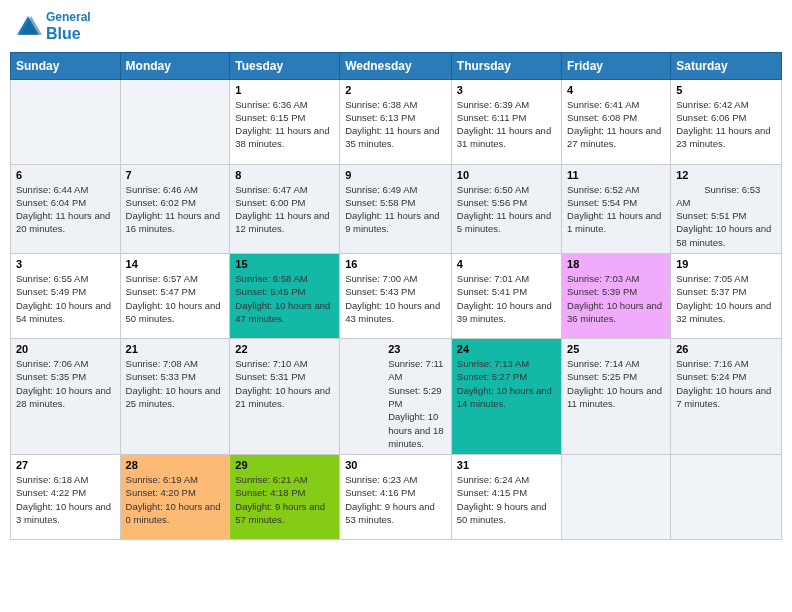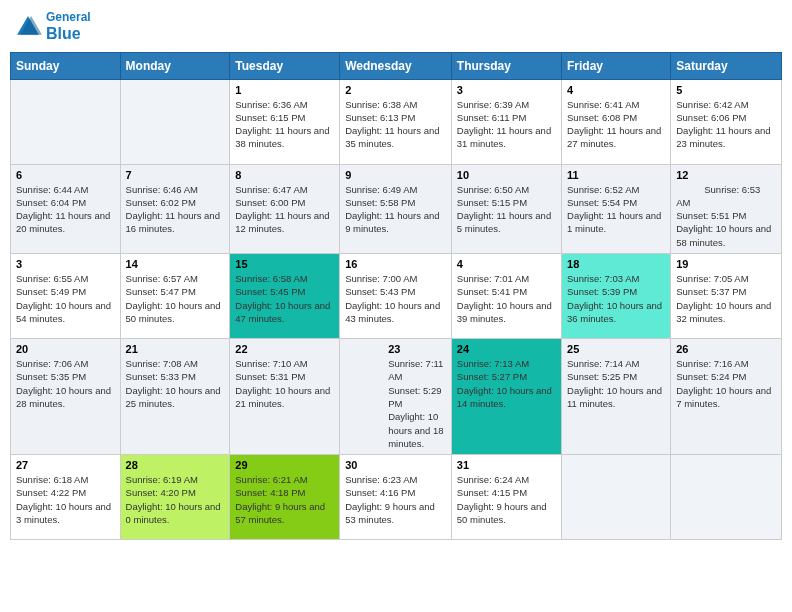--- a/index.html
+++ b/index.html
@@ -143,21 +143,21 @@
         <td style="background-color: rgb(238, 242, 247);"><span class="day-num">7</span><span class="day-info" style="white-space: pre-line;">Sunrise: 6:46 AM
 Sunset: 6:02 PM
 Daylight: 11 hours and 16 minutes.</span></td>
         <td style="background-color: rgb(238, 242, 247);"><span class="day-num">8</span><span class="day-info" style="white-space: pre-line;">Sunrise: 6:47 AM
 Sunset: 6:00 PM
 Daylight: 11 hours and 12 minutes.</span></td>
         <td style="background-color: rgb(238, 242, 247);"><span class="day-num">9</span><span class="day-info" style="white-space: pre-line;">Sunrise: 6:49 AM
 Sunset: 5:58 PM
 Daylight: 11 hours and 9 minutes.</span></td>
         <td style="background-color: rgb(238, 242, 247);"><span class="day-num">10</span><span class="day-info" style="white-space: pre-line;">Sunrise: 6:50 AM
-Sunset: 5:15 PM
+Sunset: 5:56 PM
 Daylight: 11 hours and 5 minutes.</span></td>
         <td style="background-color: rgb(238, 242, 247);"><span class="day-num">11</span><span class="day-info" style="white-space: pre-line;">Sunrise: 6:52 AM
 Sunset: 5:54 PM
 Daylight: 11 hours and 1 minute.</span></td>
         <td style="background-color: rgb(238, 242, 247);"><span class="day-num">12</span><span class="day-info" style="white-space: pre-line; margin-left: 28px;">Sunrise: 6:53 AM
 Sunset: 5:51 PM
 Daylight: 10 hours and 58 minutes.</span></td>
       </tr>
       <tr>
         <td style="background-color: rgb(255, 255, 255);"><span class="day-num">3</span><span class="day-info" style="white-space: pre-line;">Sunrise: 6:55 AM
@@ -168,21 +168,21 @@
 Daylight: 10 hours and 50 minutes.</span></td>
         <td style="background-color: #14b8a6;"><span class="day-num">15</span><span class="day-info" style="white-space: pre-line;">Sunrise: 6:58 AM
 Sunset: 5:45 PM
 Daylight: 10 hours and 47 minutes.</span></td>
         <td style="background-color: rgb(255, 255, 255);"><span class="day-num">16</span><span class="day-info" style="white-space: pre-line; text-align: center;">Sunrise: 7:00 AM
 Sunset: 5:43 PM
 Daylight: 10 hours and 43 minutes.</span></td>
         <td style="background-color: rgb(255, 255, 255);"><span class="day-num">4</span><span class="day-info" style="white-space: pre-line;">Sunrise: 7:01 AM
 Sunset: 5:41 PM
 Daylight: 10 hours and 39 minutes.</span></td>
-        <td style="background-color: #5eead4;"><span class="day-num">18</span><span class="day-info" style="white-space: pre-line;">Sunrise: 7:03 AM
+        <td style="background-color: #f0abfc;"><span class="day-num">18</span><span class="day-info" style="white-space: pre-line;">Sunrise: 7:03 AM
 Sunset: 5:39 PM
 Daylight: 10 hours and 36 minutes.</span></td>
         <td style="background-color: rgb(255, 255, 255);"><span class="day-num">19</span><span class="day-info" style="white-space: pre-line;">Sunrise: 7:05 AM
 Sunset: 5:37 PM
 Daylight: 10 hours and 32 minutes.</span></td>
       </tr>
       <tr>
         <td style="background-color: rgb(238, 242, 247);"><span class="day-num">20</span><span class="day-info" style="white-space: pre-line;">Sunrise: 7:06 AM
 Sunset: 5:35 PM
 Daylight: 10 hours and 28 minutes.</span></td>
@@ -202,21 +202,21 @@
 Sunset: 5:25 PM
 Daylight: 10 hours and 11 minutes.</span></td>
         <td style="background-color: rgb(238, 242, 247);"><span class="day-num">26</span><span class="day-info" style="white-space: pre-line;">Sunrise: 7:16 AM
 Sunset: 5:24 PM
 Daylight: 10 hours and 7 minutes.</span></td>
       </tr>
       <tr>
         <td style="background-color: rgb(255, 255, 255);"><span class="day-num">27</span><span class="day-info" style="white-space: pre-line;">Sunrise: 6:18 AM
 Sunset: 4:22 PM
 Daylight: 10 hours and 3 minutes.</span></td>
-        <td style="background-color: #bef264;"><span class="day-num">28</span><span class="day-info" style="white-space: pre-line;">Sunrise: 6:19 AM
+        <td style="background-color: #fdba74;"><span class="day-num">28</span><span class="day-info" style="white-space: pre-line;">Sunrise: 6:19 AM
 Sunset: 4:20 PM
 Daylight: 10 hours and 0 minutes.</span></td>
         <td style="background-color: #84cc16;"><span class="day-num">29</span><span class="day-info" style="white-space: pre-line;">Sunrise: 6:21 AM
 Sunset: 4:18 PM
 Daylight: 9 hours and 57 minutes.</span></td>
         <td style="background-color: rgb(255, 255, 255);"><span class="day-num">30</span><span class="day-info" style="white-space: pre-line;">Sunrise: 6:23 AM
 Sunset: 4:16 PM
 Daylight: 9 hours and 53 minutes.</span></td>
         <td style="background-color: rgb(255, 255, 255);"><span class="day-num">31</span><span class="day-info" style="white-space: pre-line;">Sunrise: 6:24 AM
 Sunset: 4:15 PM

